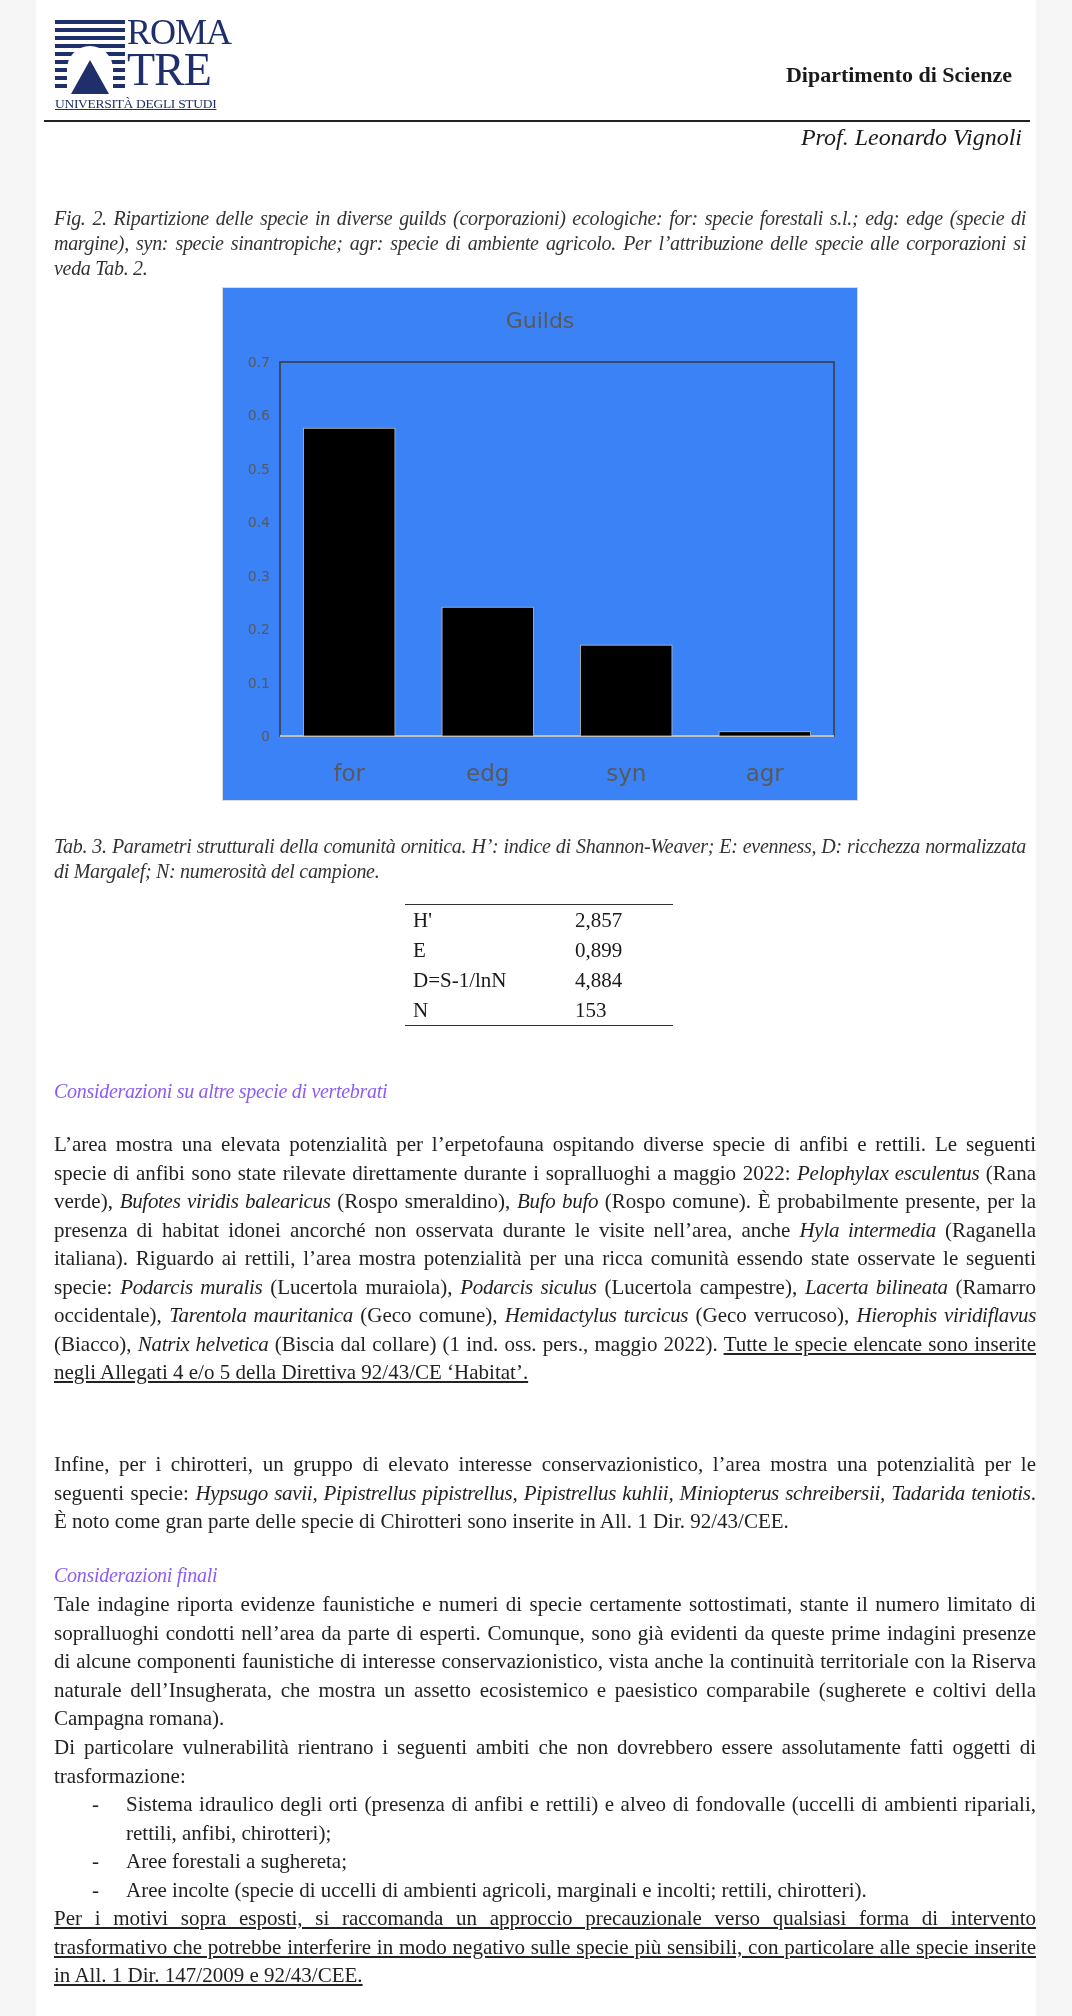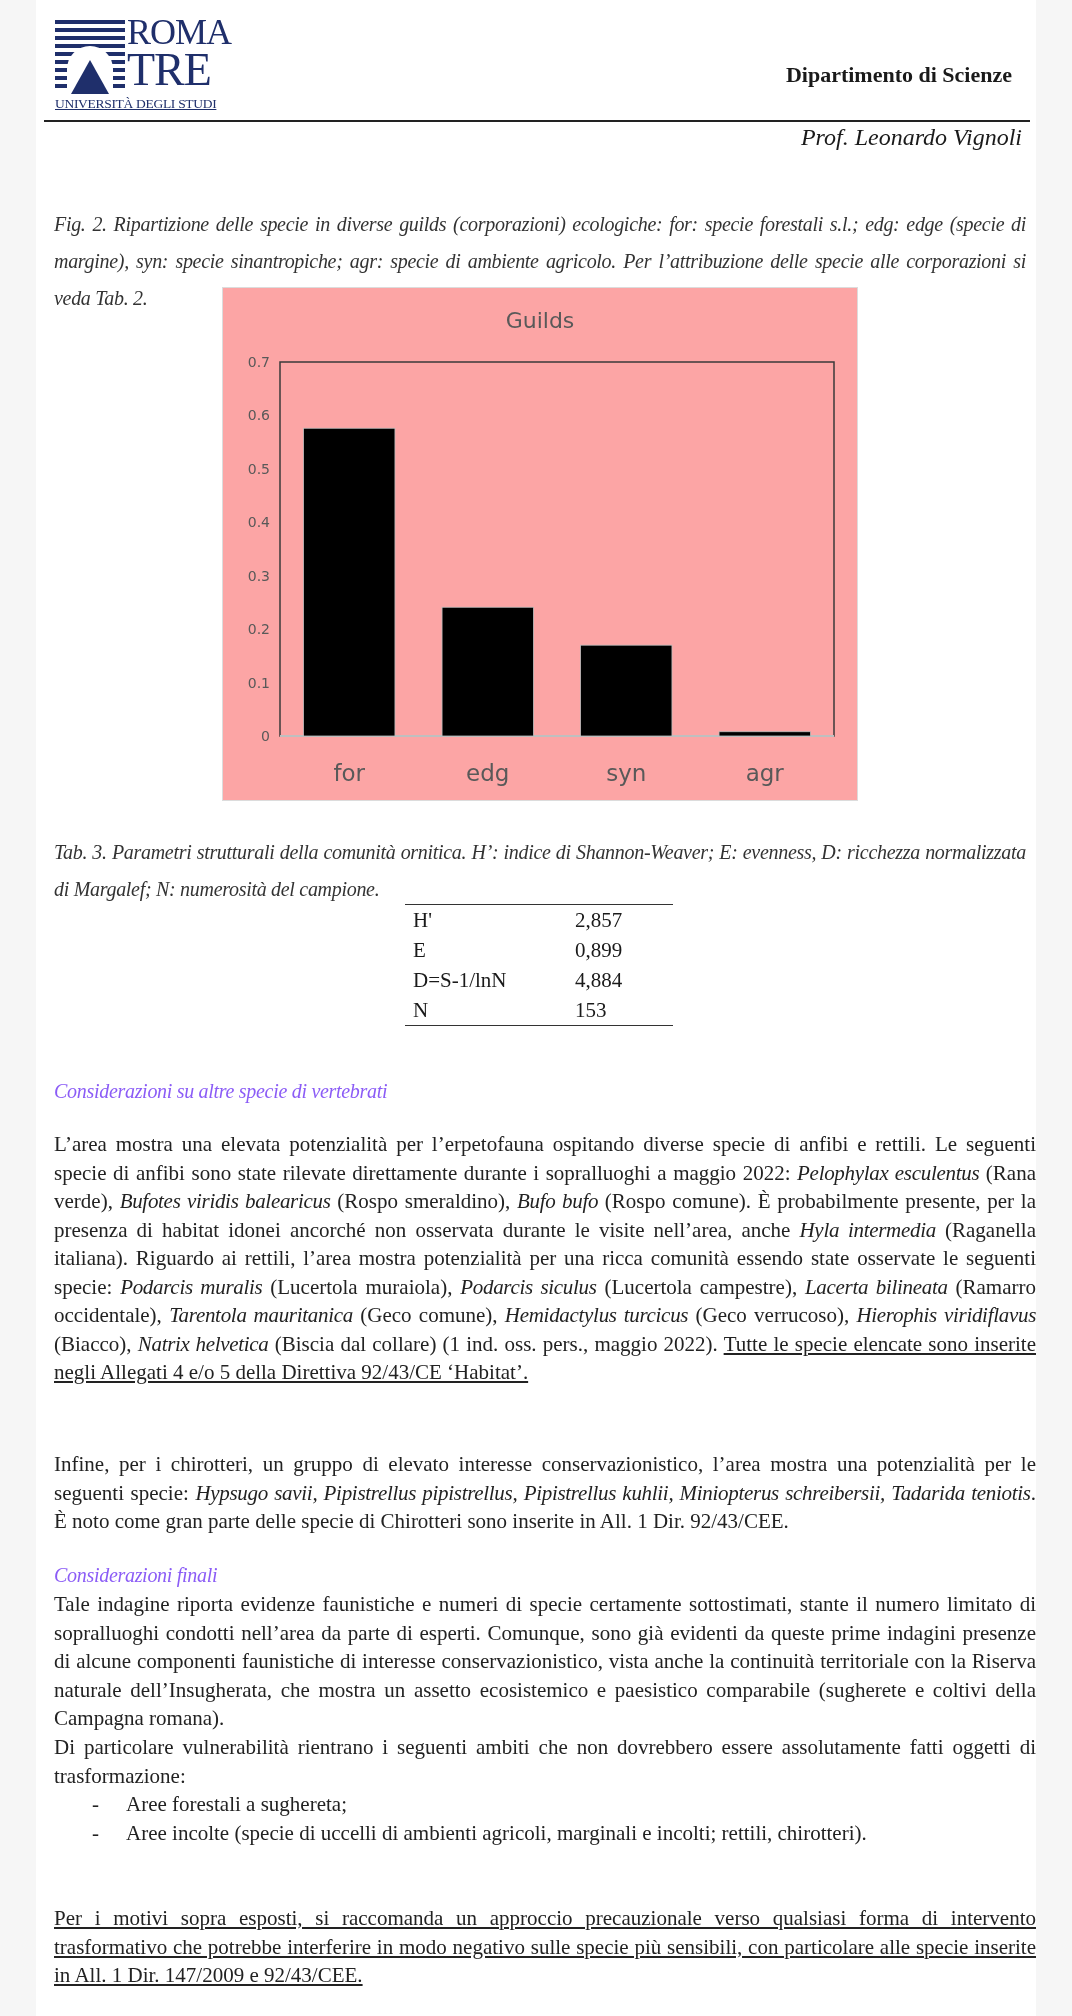--- a/index.html
+++ b/index.html
@@ -18,25 +18,25 @@
   .logo .tri { position:absolute; left:16px; top:40px; width:0; height:0;
                border-left:19px solid transparent; border-right:19px solid transparent;
                border-bottom:34px solid #1f2f6b; }
   .logo .w1 { position:absolute; left:72px; top:-4px; font-size:36px; color:#1f2f6b; letter-spacing:-1px; line-height:36px;text-align:center; }
   .logo .w2 { position:absolute; left:72px; top:30px; font-size:46px; color:#1f2f6b; letter-spacing:-1px; line-height:44px; }
   .logo .w3 { position:absolute; left:0; top:78px; font-size:13.5px; color:#1f2f6b; letter-spacing:-0.3px; white-space:nowrap;text-decoration:underline; }
   .dept { position:absolute; right:60px; top:62px; font-size:22px; font-weight:bold; }
   .hrule { position:absolute; left:44px; width:986px; top:120px; height:2px; background:#222; }
   .prof { position:absolute; right:50px; top:124px; font-size:24px; font-style:italic; }
 
-  .caption { position:absolute; left:54px; width:972px; font-style:italic; font-size:20px; line-height:37px;
+  .caption { position:absolute; left:54px; width:972px; font-style:italic; font-size:20px; line-height:25px;
              text-align:justify; color:#333; letter-spacing:-0.3px; }
 
   
-  .chart-box { position:absolute; left:222px; top:287px; width:634px; height:512px; border:1px solid #dcdcdc; background:#fca5a5; }
+  .chart-box { position:absolute; left:222px; top:287px; width:634px; height:512px; border:1px solid #dcdcdc; background:#3b82f6; }
   .chart-box svg { position:absolute; left:0; top:0; }
   .chart-title { font-family: "DejaVu Sans", sans-serif; font-size:22px; fill:#595959; }
   .tick-label { font-family: "DejaVu Sans", sans-serif; font-size:14px; fill:#595959; }
   .cat-label { font-family: "DejaVu Sans", sans-serif; font-size:23px; fill:#595959; }
 
   
   .stats-table { position:absolute; left:405px; top:904px; width:268px; border-collapse:collapse; font-size:21px; }
   .stats-table td { padding:0 8px; height:30px; line-height:30px; }
   .stats-table tr:first-child td { border-top:1.5px solid #333; }
   .stats-table tr:last-child td { border-bottom:1.5px solid #333; }
@@ -143,17 +143,18 @@
 <div class="para" style="top:1450px">
   <span>Infine, per i chirotteri, un gruppo di elevato interesse conservazionistico, l’area mostra una potenzialità per le seguenti specie: </span><i>Hypsugo savii, Pipistrellus pipistrellus, Pipistrellus kuhlii, Miniopterus schreibersii, Tadarida teniotis</i><span>. È noto come gran parte delle specie di Chirotteri sono inserite in All. 1 Dir. 92/43/CEE.</span>
 </div>
 
 <div class="heading-it" style="top:1564px">Considerazioni finali</div>
 
 <div class="para" style="top:1590px">Tale indagine riporta evidenze faunistiche e numeri di specie certamente sottostimati, stante il numero limitato di sopralluoghi condotti nell’area da parte di esperti. Comunque, sono già evidenti da queste prime indagini presenze di alcune componenti faunistiche di interesse conservazionistico, vista anche la continuità territoriale con la Riserva naturale dell’Insugherata, che mostra un assetto ecosistemico e paesistico comparabile (sugherete e coltivi della Campagna romana).</div>
 <div class="para" style="top:1733px">Di particolare vulnerabilità rientrano i seguenti ambiti che non dovrebbero essere assolutamente fatti oggetti di trasformazione:</div>
 
 <ul class="list" style="top:1790px">
+  <li>Sistema idraulico degli orti (presenza di anfibi e rettili) e alveo di fondovalle (uccelli di ambienti ripariali, rettili, anfibi, chirotteri);</li>
   <li>Aree forestali a sughereta;</li>
   <li>Aree incolte (specie di uccelli di ambienti agricoli, marginali e incolti; rettili, chirotteri).</li>
 </ul>
 
 <div class="para u" style="top:1904px">Per i motivi sopra esposti, si raccomanda un approccio precauzionale verso qualsiasi forma di intervento trasformativo che potrebbe interferire in modo negativo sulle specie più sensibili, con particolare alle specie inserite in All. 1 Dir. 147/2009 e 92/43/CEE.</div>
 
 </body></html>

